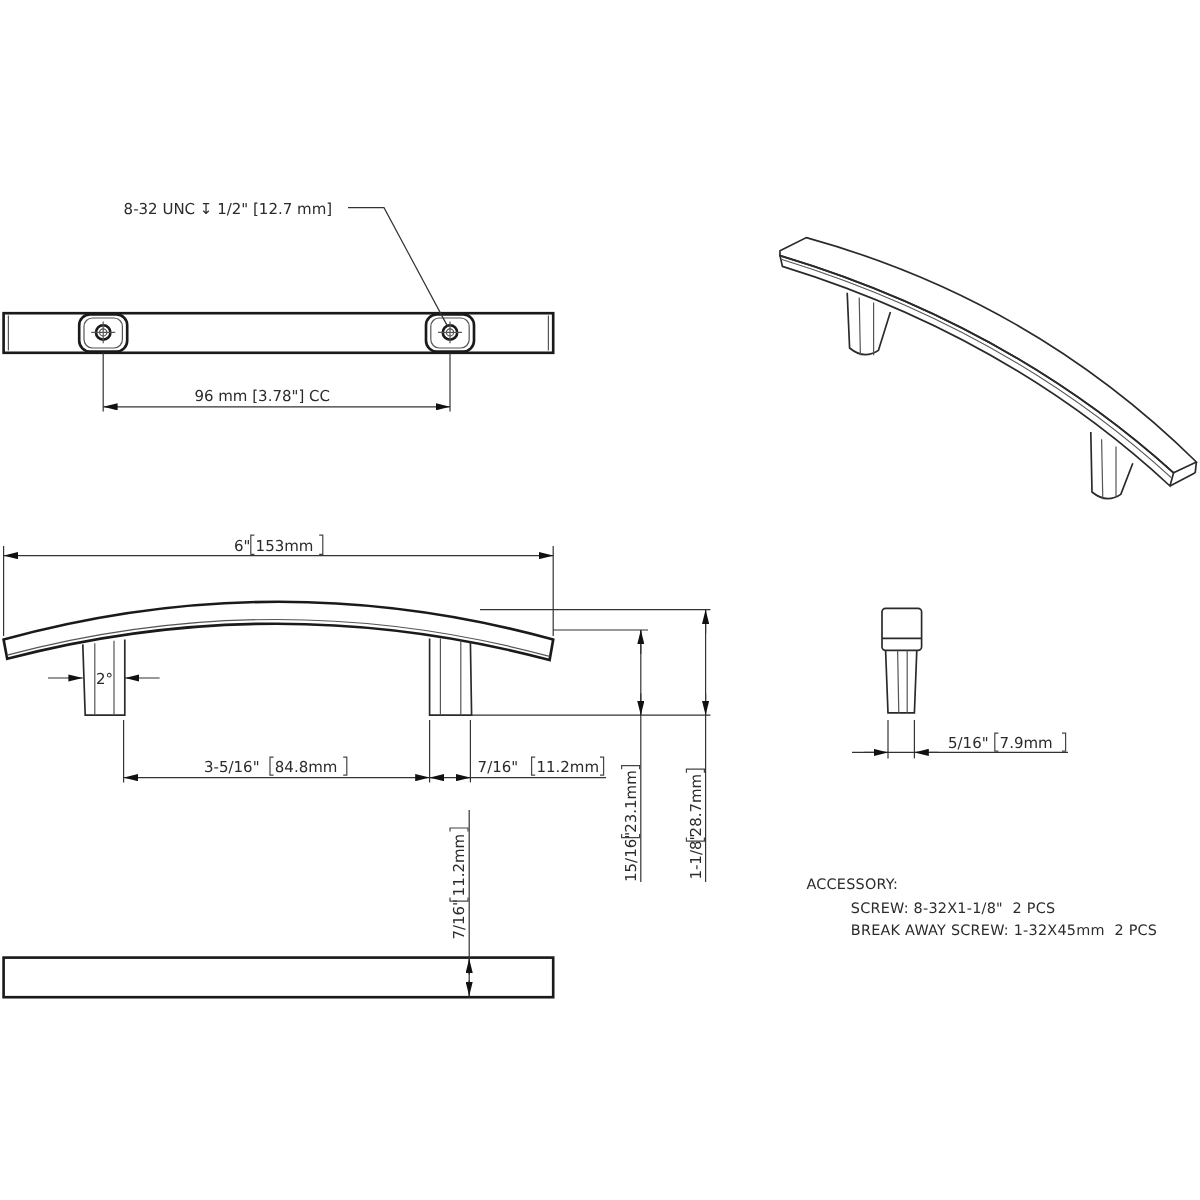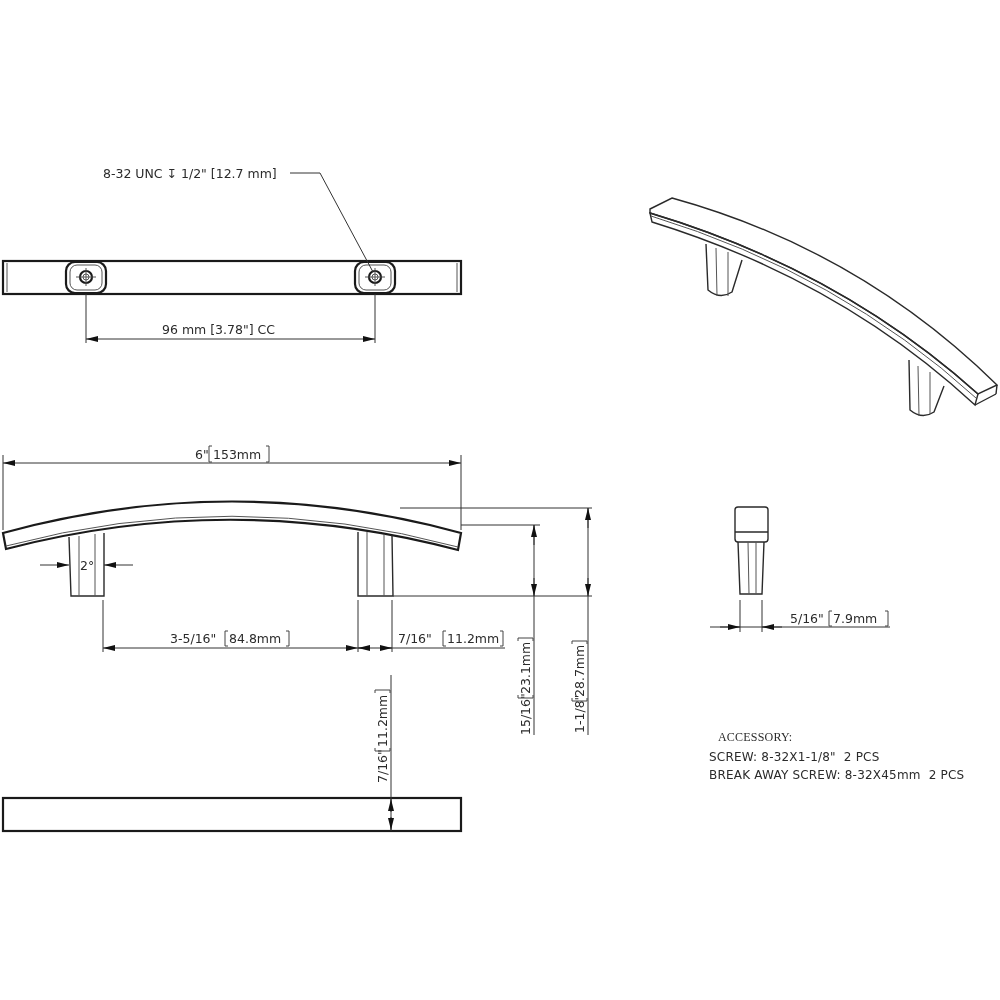--- a/index.html
+++ b/index.html
@@ -183,16 +183,16 @@
     <g>
       <text x="790" y="623" class="lbl">5/16"</text>
       <path d="M832,611 L829,611 L829,626 L832,626" class="box"></path>
       <text x="833" y="623" class="lbl">7.9mm</text>
       <path d="M885,611 L888,611 L888,626 L885,626" class="box"></path>
     </g>
   </g>
 </svg>
 
 <div>
-  <div class="note" style="left:718px; top:730px;font-family:Liberation Serif, serif;">ACCESSORY:</div>
+  <div class="note" style="left:672px; top:730px;">ACCESSORY:</div>
   <div class="note" style="left:709px; top:750px;">SCREW: 8-32X1-1/8"  2 PCS</div>
-  <div class="note" style="left:709px; top:768px;">BREAK AWAY SCREW: 8-32X45mm  2 PCS</div>
+  <div class="note" style="left:709px; top:768px;">BREAK AWAY SCREW: 1-32X45mm  2 PCS</div>
 </div>
 
 </body></html>

